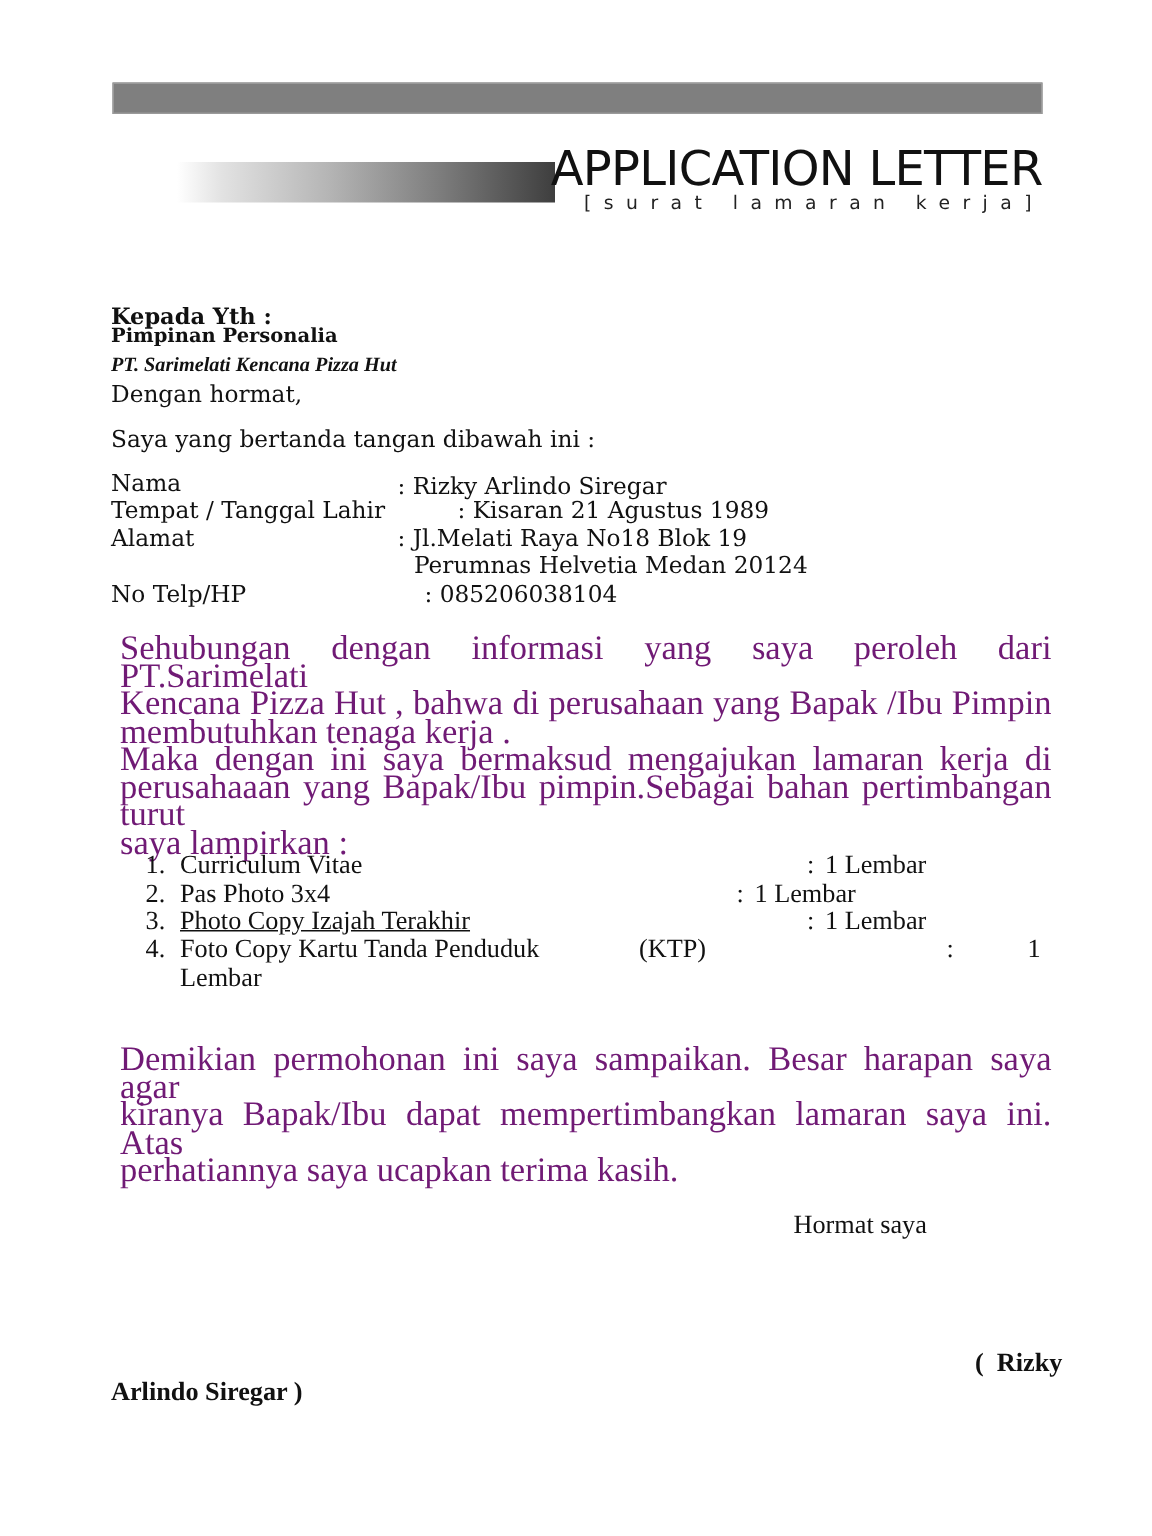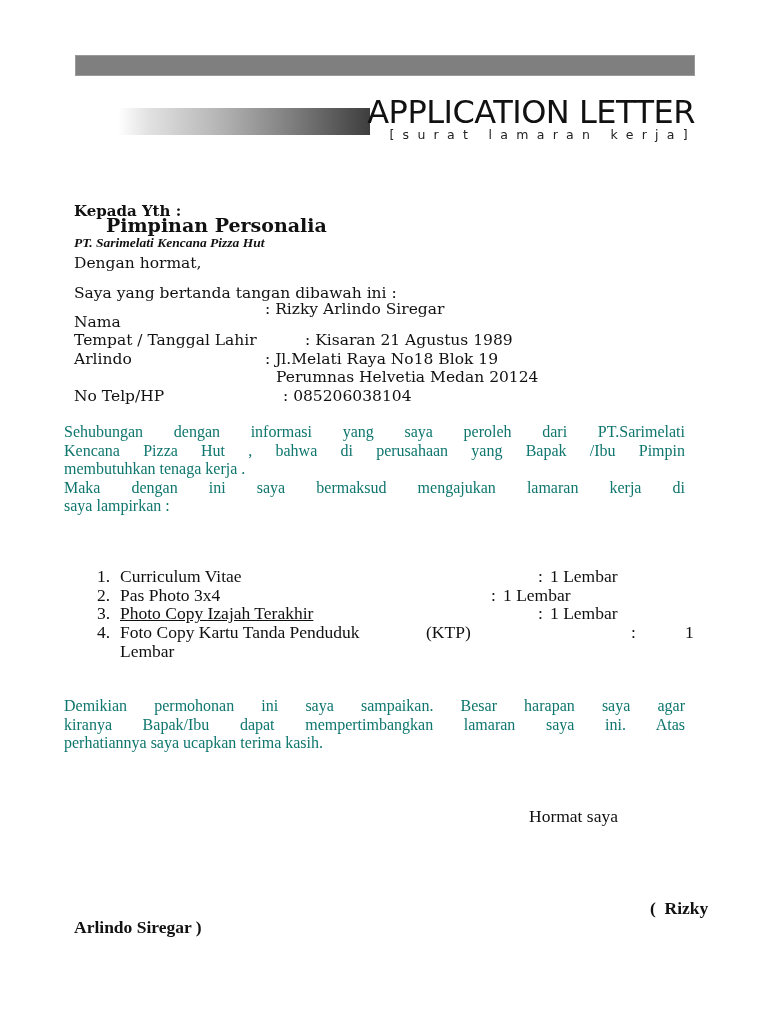--- a/index.html
+++ b/index.html
@@ -24,63 +24,64 @@
   .subtitle {
     position: absolute; right: 72px; top: 128px;
     font-family: "DejaVu Sans", sans-serif; font-size: 12.5px; line-height: 14px;
     letter-spacing: 8.3px; color: #222;
   }
   .serif { font-family: "DejaVu Serif", serif; font-size: 16px; line-height: 18px; }
   .cond { font-family: "Liberation Serif", serif; font-size: 17.5px; line-height: 18.5px; }
   .bold { font-weight: bold; }
   .small-bold { font-family: "Liberation Serif", serif; font-weight: bold; font-size: 13.5px; line-height: 16px; font-style: italic; }
   .para {
-    position: absolute; left: 64px; width: 621px;
-    font-family: "Liberation Serif", serif; font-size: 16px; line-height: 18.5px;
-    text-align: justify; text-align-last: left; color: #0f766e;
+    position: absolute; left: 80px; width: 621px;
+    font-family: "Liberation Serif", serif; font-size: 23px; line-height: 18.5px;
+    text-align: justify; text-align-last: left; color: #701a75;
   }
   .para .line { display: block; text-align: justify; text-align-last: justify; white-space: normal; }
   .para .line.last { text-align-last: left; }
 </style>
 </head>
 <body>
 
 <div class="top-bar"></div>
 <div class="grad-bar"></div>
 <div class="title abs">APPLICATION LETTER</div>
 <div class="subtitle abs">[surat lamaran kerja]</div>
 
 <div class="abs serif bold" style="left:74px; top:202px; font-size:15px;">Kepada Yth :</div>
-<div class="abs serif bold" style="left:74px; top:216px; font-size:19px;margin-left:32px;">Pimpinan Personalia</div>
+<div class="abs serif bold" style="left:74px; top:216px; font-size:13px;">Pimpinan Personalia</div>
 <div class="abs small-bold" style="left:74px; top:235px;">PT. Sarimelati Kencana Pizza Hut</div>
 <div class="abs serif" style="left:74px; top:254px; font-size:15.5px;">Dengan hormat,</div>
 
 <div class="abs serif" style="left:74px; top:284px; font-size:15.5px;">Saya yang bertanda tangan dibawah ini :</div>
 
 <div>
   <div class="abs serif" style="left:74px; top:313px; font-size:15.5px;">Nama</div>
-  <div class="abs serif" style="left:265px; top:300px; font-size:15.5px;">: Rizky Arlindo Siregar</div>
+  <div class="abs serif" style="left:265px; top:315px; font-size:15.5px;">: Rizky Arlindo Siregar</div>
 
   <div class="abs serif" style="left:74px; top:331px; font-size:15.5px;">Tempat / Tanggal Lahir</div>
   <div class="abs serif" style="left:305px; top:331px; font-size:15.5px;">: Kisaran 21 Agustus 1989</div>
 
-  <div class="abs serif" style="left:74px; top:350px; font-size:15.5px;">Arlindo</div>
+  <div class="abs serif" style="left:74px; top:350px; font-size:15.5px;">Alamat</div>
   <div class="abs serif" style="left:265px; top:350px; font-size:15.5px;">: Jl.Melati Raya No18 Blok 19</div>
 
   <div class="abs serif" style="left:276px; top:368px; font-size:15.5px;">Perumnas Helvetia Medan 20124</div>
 
   <div class="abs serif" style="left:74px; top:387px; font-size:15.5px;">No Telp/HP</div>
   <div class="abs serif" style="left:283px; top:387px; font-size:15.5px;">: 085206038104</div>
 </div>
 
 <div class="para" style="top:423px;">
   <span class="line">Sehubungan dengan informasi yang saya peroleh dari PT.Sarimelati</span>
   <span class="line">Kencana Pizza Hut , bahwa di perusahaan yang Bapak /Ibu Pimpin</span>
   <span class="line last">membutuhkan tenaga kerja .</span>
   <span class="line">Maka dengan ini saya bermaksud mengajukan lamaran kerja di</span>
+  <span class="line">perusahaaan yang Bapak/Ibu pimpin.Sebagai bahan pertimbangan turut</span>
   <span class="line last">saya lampirkan :</span>
 </div>
 
 <div>
   <div class="abs cond" style="left:97px; top:567px;">1.</div>
   <div class="abs cond" style="left:120px; top:567px;">Curriculum Vitae</div>
   <div class="abs cond" style="left:538px; top:567px;">:</div>
   <div class="abs cond" style="left:550px; top:567px;">1 Lembar</div>
 
   <div class="abs cond" style="left:97px; top:586px;">2.</div>

